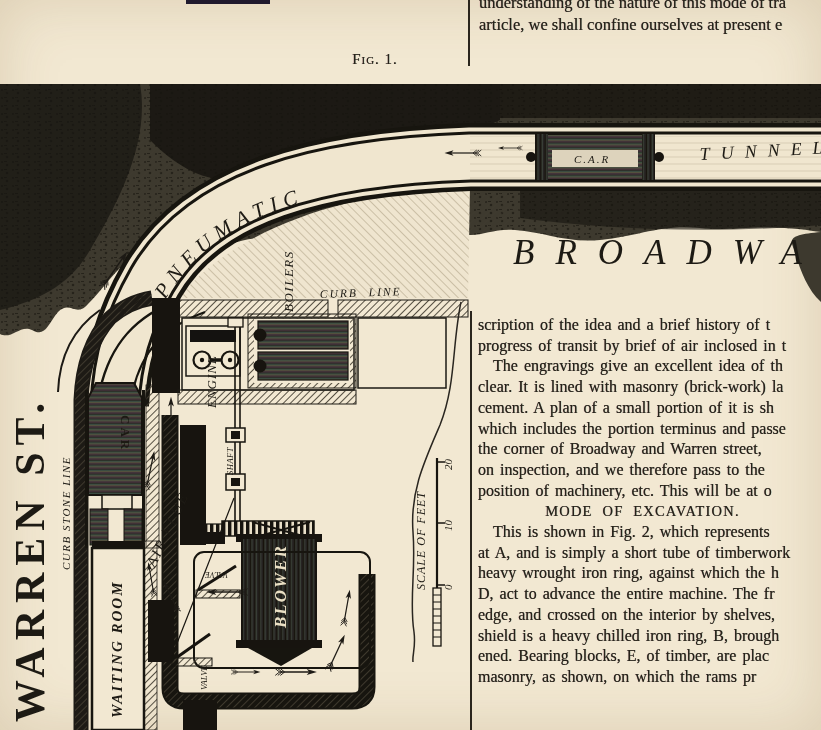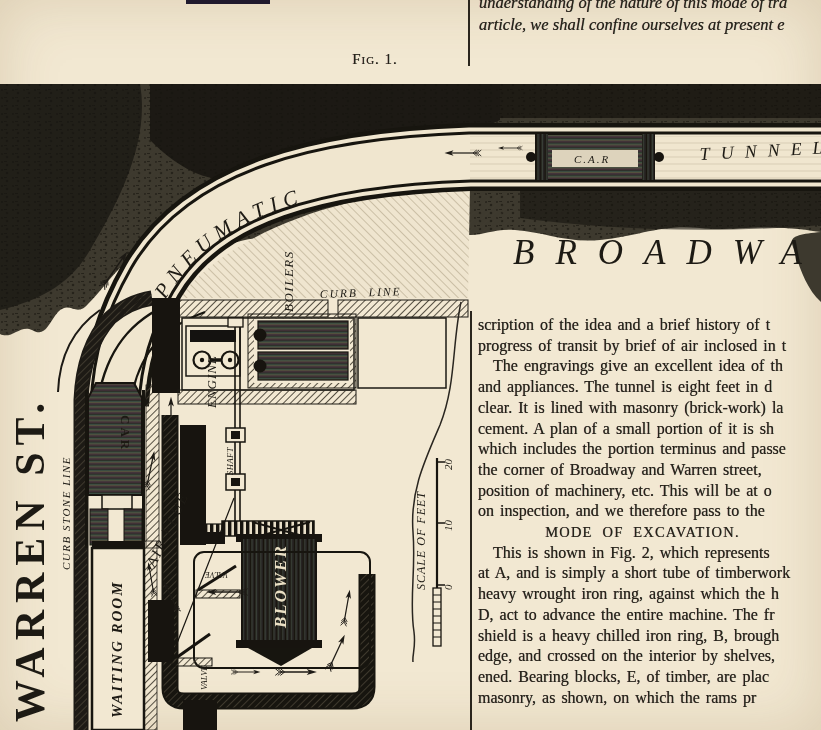--- a/index.html
+++ b/index.html
@@ -6,21 +6,21 @@
   .page{position:relative;width:821px;height:730px;background:#f2e8d2;overflow:hidden;
         font-family:"Liberation Serif",serif;color:#262219;
         box-shadow:inset 0 0 60px rgba(120,90,40,.18);}
   .txt{text-shadow:0 0 .4px rgba(40,30,20,.55),.7px 0 rgba(0,140,140,.14),-.7px 0 rgba(170,0,90,.12);}
   .intro-left{position:absolute;left:8px;top:9px;width:456px;font-size:16.5px;line-height:22px;}
   .intro-left .jl{text-align:justify;text-align-last:justify;}
   .intro-left .ind{padding-left:26px;}
   .fig-caption{position:absolute;left:310px;top:51px;width:130px;text-align:center;
                font-size:15px;font-variant:small-caps;letter-spacing:1px;}
   .intro-right{position:absolute;left:479px;top:0;width:342px;height:70px;overflow:hidden;
-               font-size:16.5px;line-height:22px;font-style:italic;}
+               font-size:16.5px;line-height:22px;}
   .intro-right .first{margin-top:-8px;}
   .line{white-space:nowrap;}
   .vrule-top{position:absolute;left:468px;top:0;width:2px;height:66px;background:#2a251d;}
   .vrule-main{position:absolute;left:470px;top:311px;width:2px;height:419px;background:#2a251d;}
   .top-bar{position:absolute;left:186px;top:0;width:84px;height:4px;background:#201a2e;}
   .article{position:absolute;left:478px;top:315px;width:343px;height:415px;overflow:hidden;
            font-size:16px;line-height:20.7px;word-spacing:2px;}
   .article .indent{padding-left:15px;}
   .article .heading{text-align:center;font-size:14.5px;letter-spacing:1.2px;word-spacing:5px;padding-right:14px;}
   svg text{font-family:"Liberation Serif",serif;fill:#1d1a14;}
@@ -260,31 +260,30 @@
 
   <div class="intro-right txt">
     <div class="line first">understanding of the nature of this mode of tra</div>
     <div class="line">article, we shall confine ourselves at present e</div>
   </div>
 
   <div class="article txt">
     <div class="line">scription of the idea and a brief history of t</div>
     <div class="line">progress of transit by brief of air inclosed in t</div>
     <div class="line indent">The engravings give an excellent idea of th</div>
-    <div class="line">and appliances.  The tunnel is eight feet in d</div>
     <div class="line">clear.  It is lined with masonry (brick-work) la</div>
     <div class="line">cement.  A plan of a small portion of it is sh</div>
     <div class="line">which includes the portion terminus and passe</div>
     <div class="line">the corner of Broadway and Warren street,</div>
+    <div class="line">on inspection, and we therefore pass to the</div>
     <div class="line">position of machinery, etc.  This will be at o</div>
-    <div class="line">on inspection, and we therefore pass to the</div>
     <div class="line heading">MODE OF EXCAVATION.</div>
     <div class="line indent">This is shown in Fig. 2, which represents</div>
     <div class="line">at A, and is simply a short tube of timberwork</div>
     <div class="line">heavy wrought iron ring, against which the h</div>
     <div class="line">D, act to advance the entire machine.  The fr</div>
+    <div class="line">edge, and crossed on the interior by shelves,</div>
     <div class="line">shield is a heavy chilled iron ring, B, brough</div>
-    <div class="line">edge, and crossed on the interior by shelves,</div>
     <div class="line">ened.  Bearing blocks, E, of timber, are plac</div>
     <div class="line">masonry, as shown, on which the rams pr</div>
   </div>
 
 </div>
 
 </body></html>

